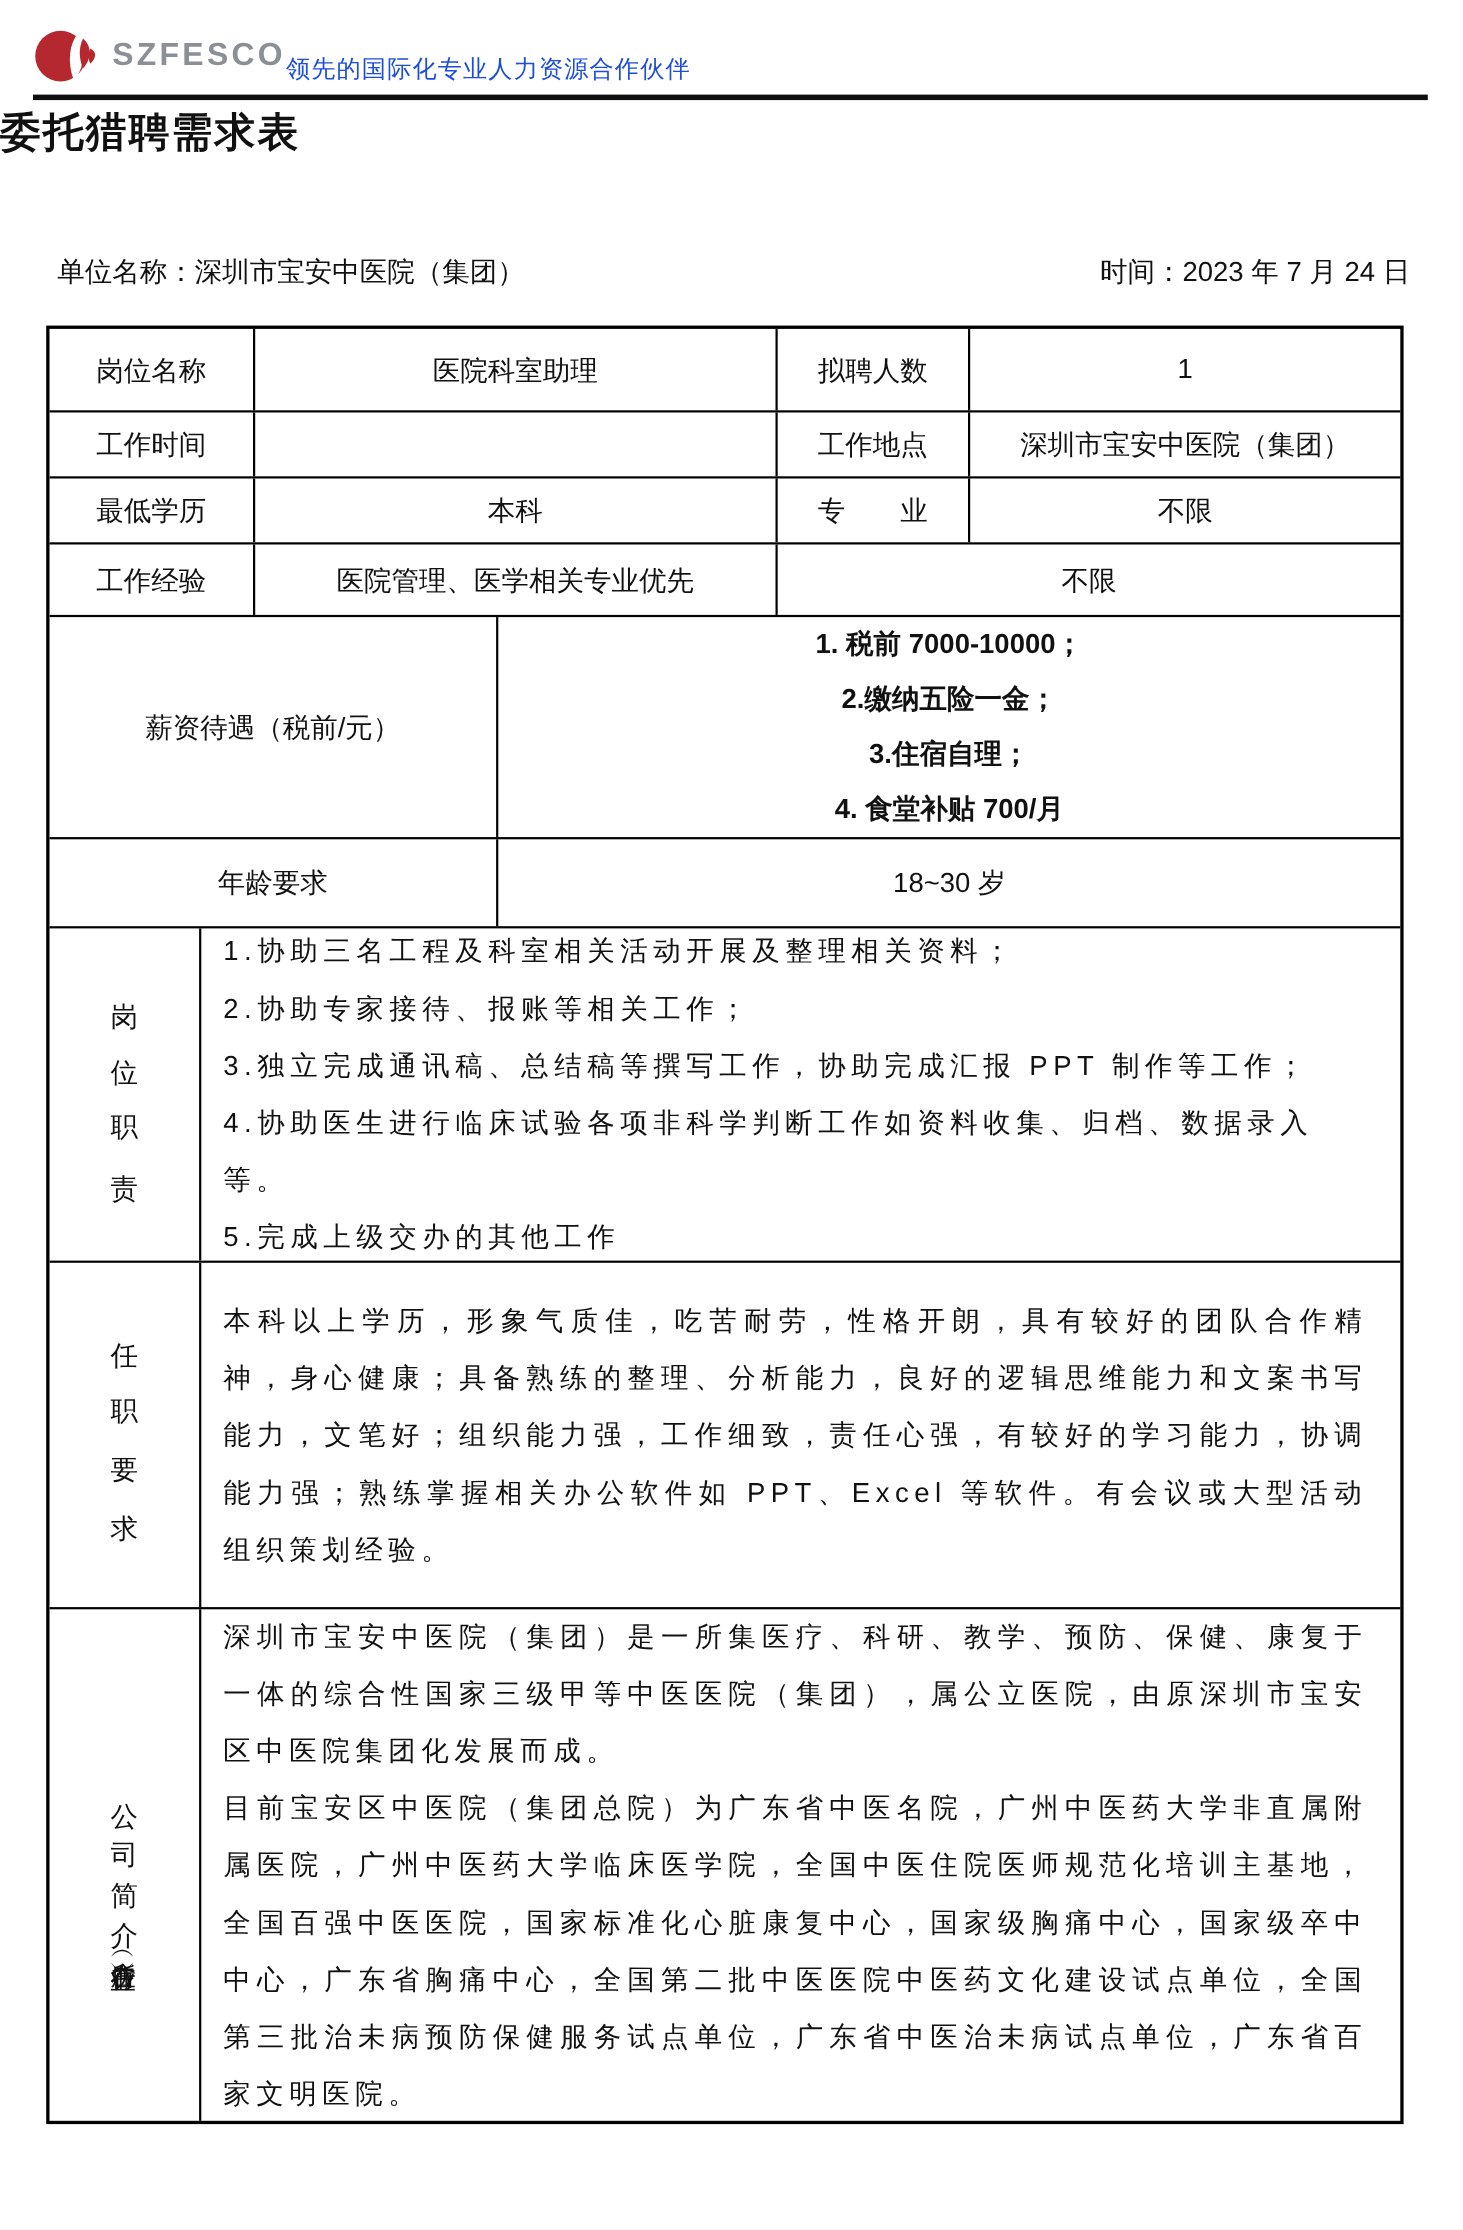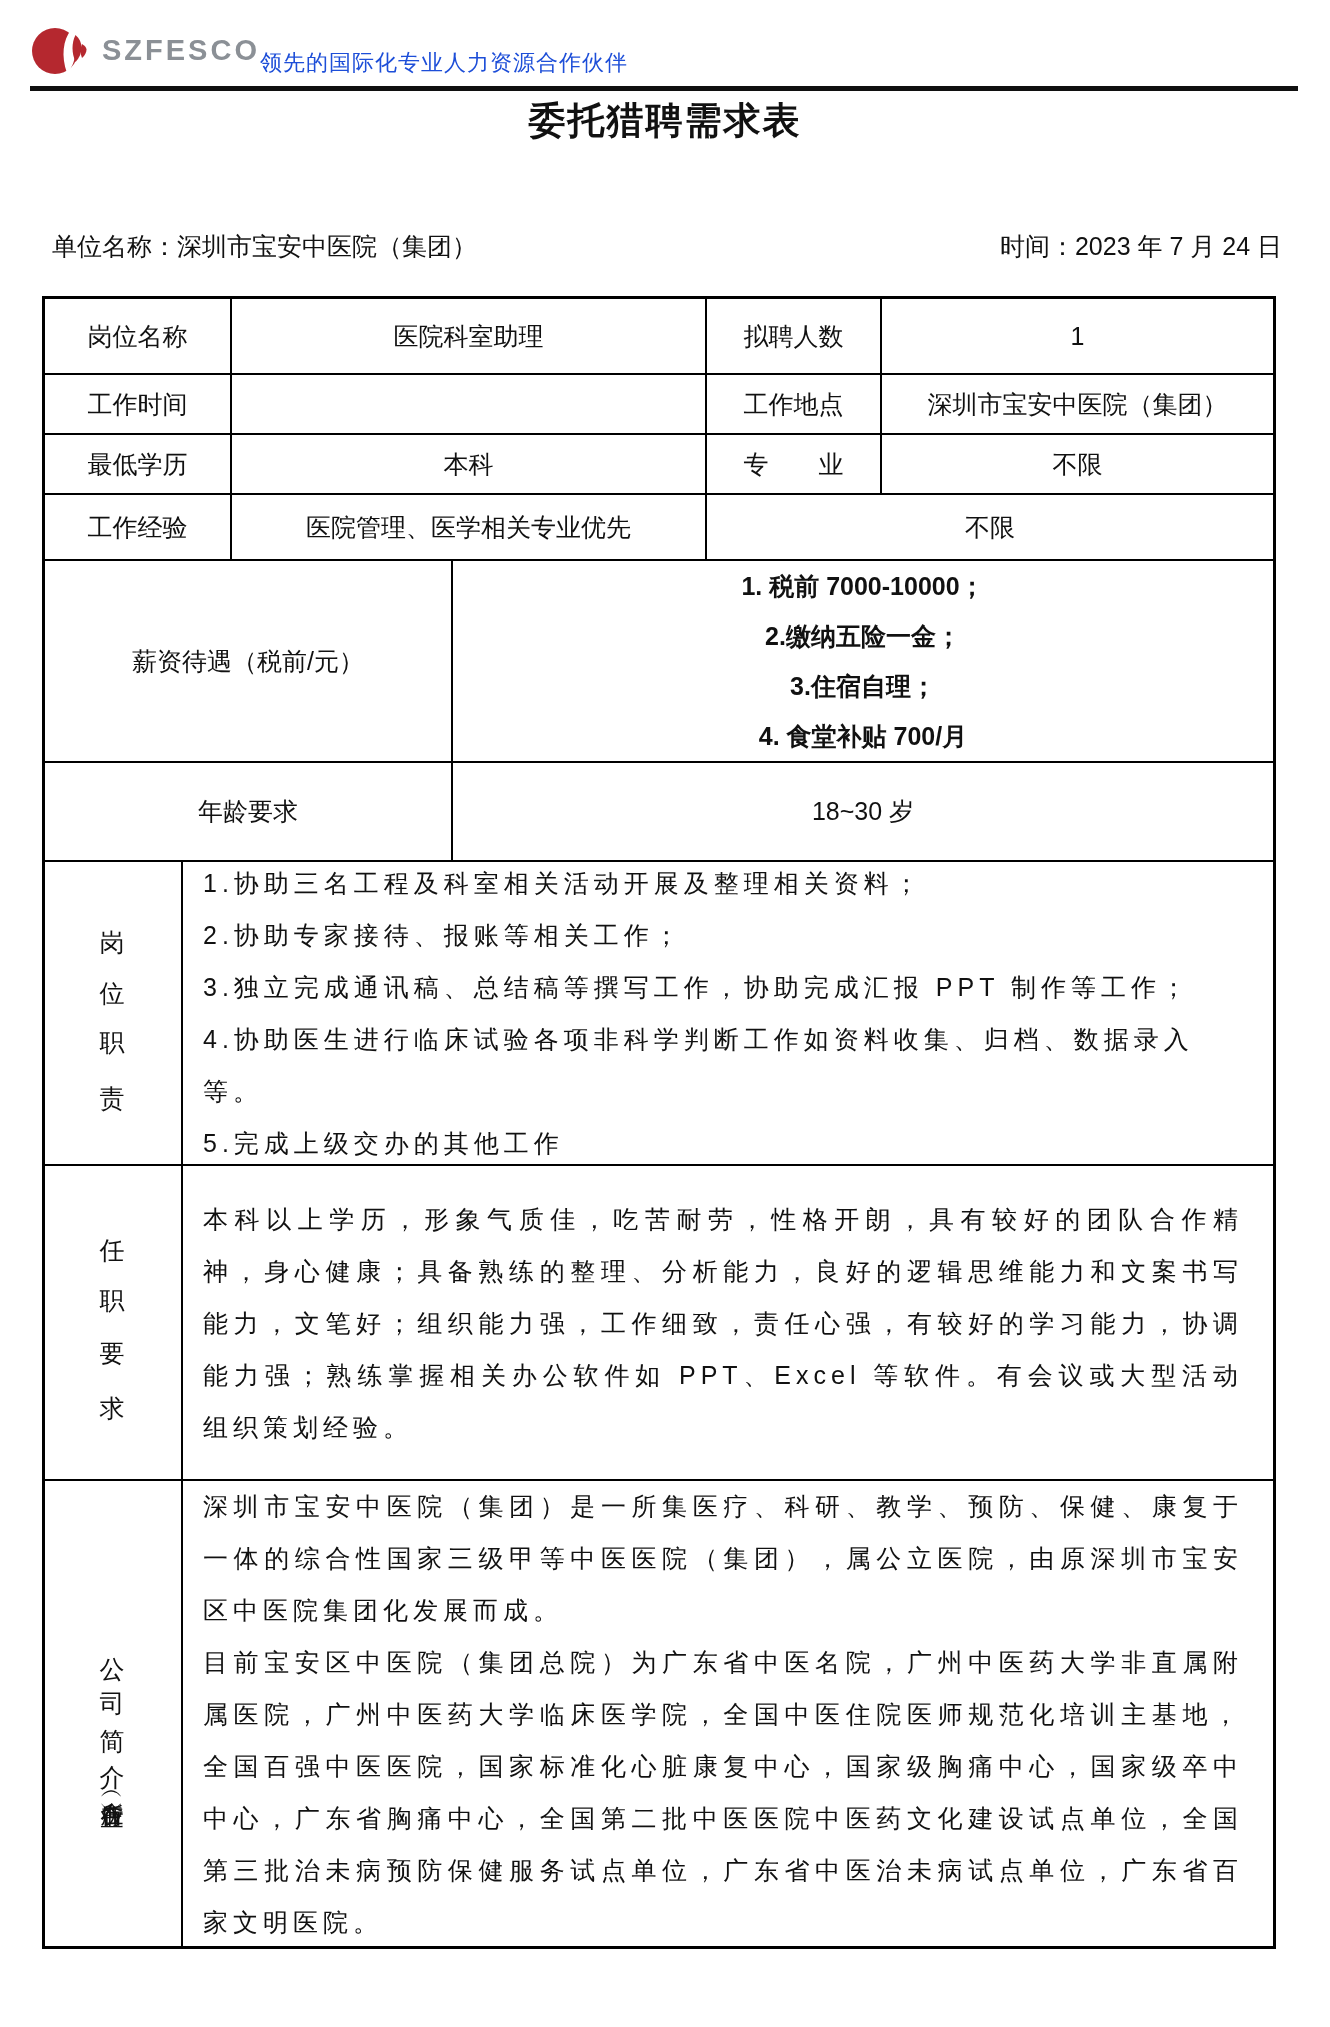--- a/index.html
+++ b/index.html
@@ -21,42 +21,42 @@
   .logo-text{
     font-size:29px;font-weight:bold;color:#8b9096;letter-spacing:3px;
   }
   .tagline{
     align-self:flex-end;margin-bottom:8px;
     font-size:22px;color:#1d4ed8;letter-spacing:1px;
   }
   
   .doc-title{
     position:absolute;top:96px;left:0;width:100%;
-    text-align:center;font-size:37px;font-weight:bold;letter-spacing:2px;
+    text-align:left;font-size:37px;font-weight:bold;letter-spacing:2px;
   }
   .info-row{
     position:absolute;top:230px;left:52px;right:48px;
     display:flex;justify-content:space-between;font-size:25px;
   }
   
   .doc-table{
     position:absolute;top:296px;left:42px;width:1234px;
     border:3px solid #000;box-sizing:border-box;
     font-size:25px;
   }
   .tr{display:flex;border-bottom:2px solid #000;box-sizing:border-box;}
   .tr:last-child{border-bottom:none;}
   .td{
     box-sizing:border-box;border-right:2px solid #000;
     display:flex;align-items:center;justify-content:center;
     text-align:center;
   }
   .td:last-child{border-right:none;}
   .h76{height:76px}.h80{height:60px}.h78{height:66px}
-  .h202{height:202px}.h81{height:99px}.h304{height:304px}.h315{height:315px}.h465{height:465px}
+  .h202{height:202px}.h81{height:81px}.h304{height:304px}.h315{height:315px}.h465{height:465px}
   .w187{width:187px}.w475{width:475px}.w175{width:175px}.w408{width:408px}.w138{width:138px}
   .grow{flex:1;}
   
   .salary-lines{flex-direction:column;justify-content:flex-start;font-weight:bold;}
   .salary-lines div{line-height:50px;}
   
   .bigtext{
     justify-content:flex-start;text-align:left;
     padding:8px 30px 8px 20px;
     letter-spacing:5px;line-height:52px;

